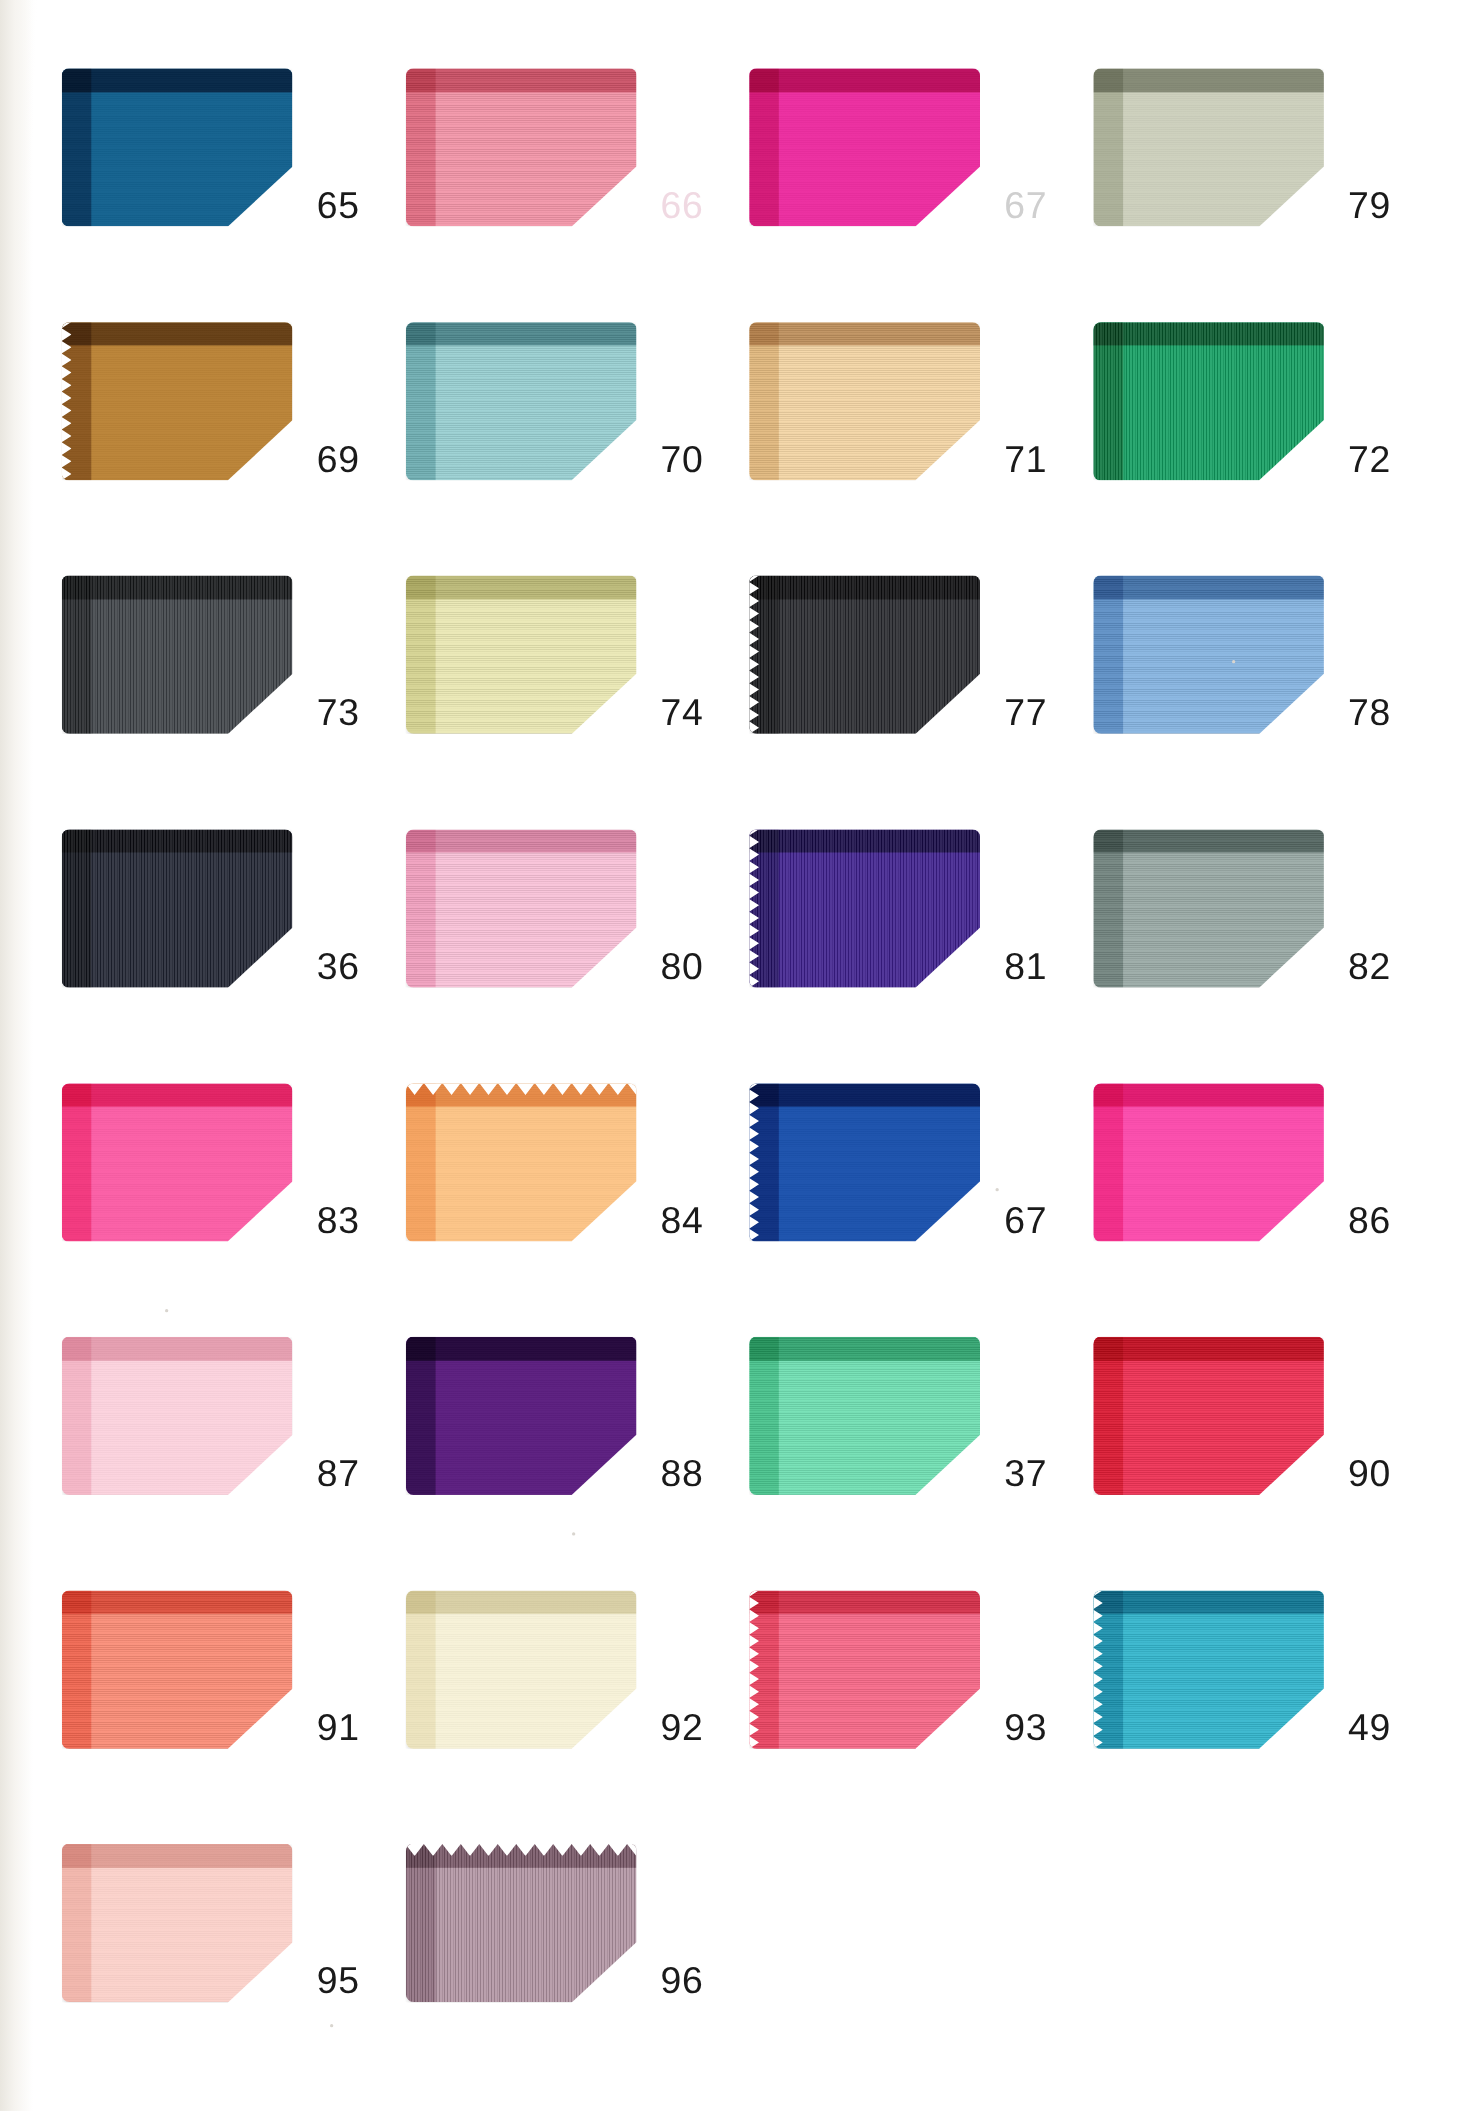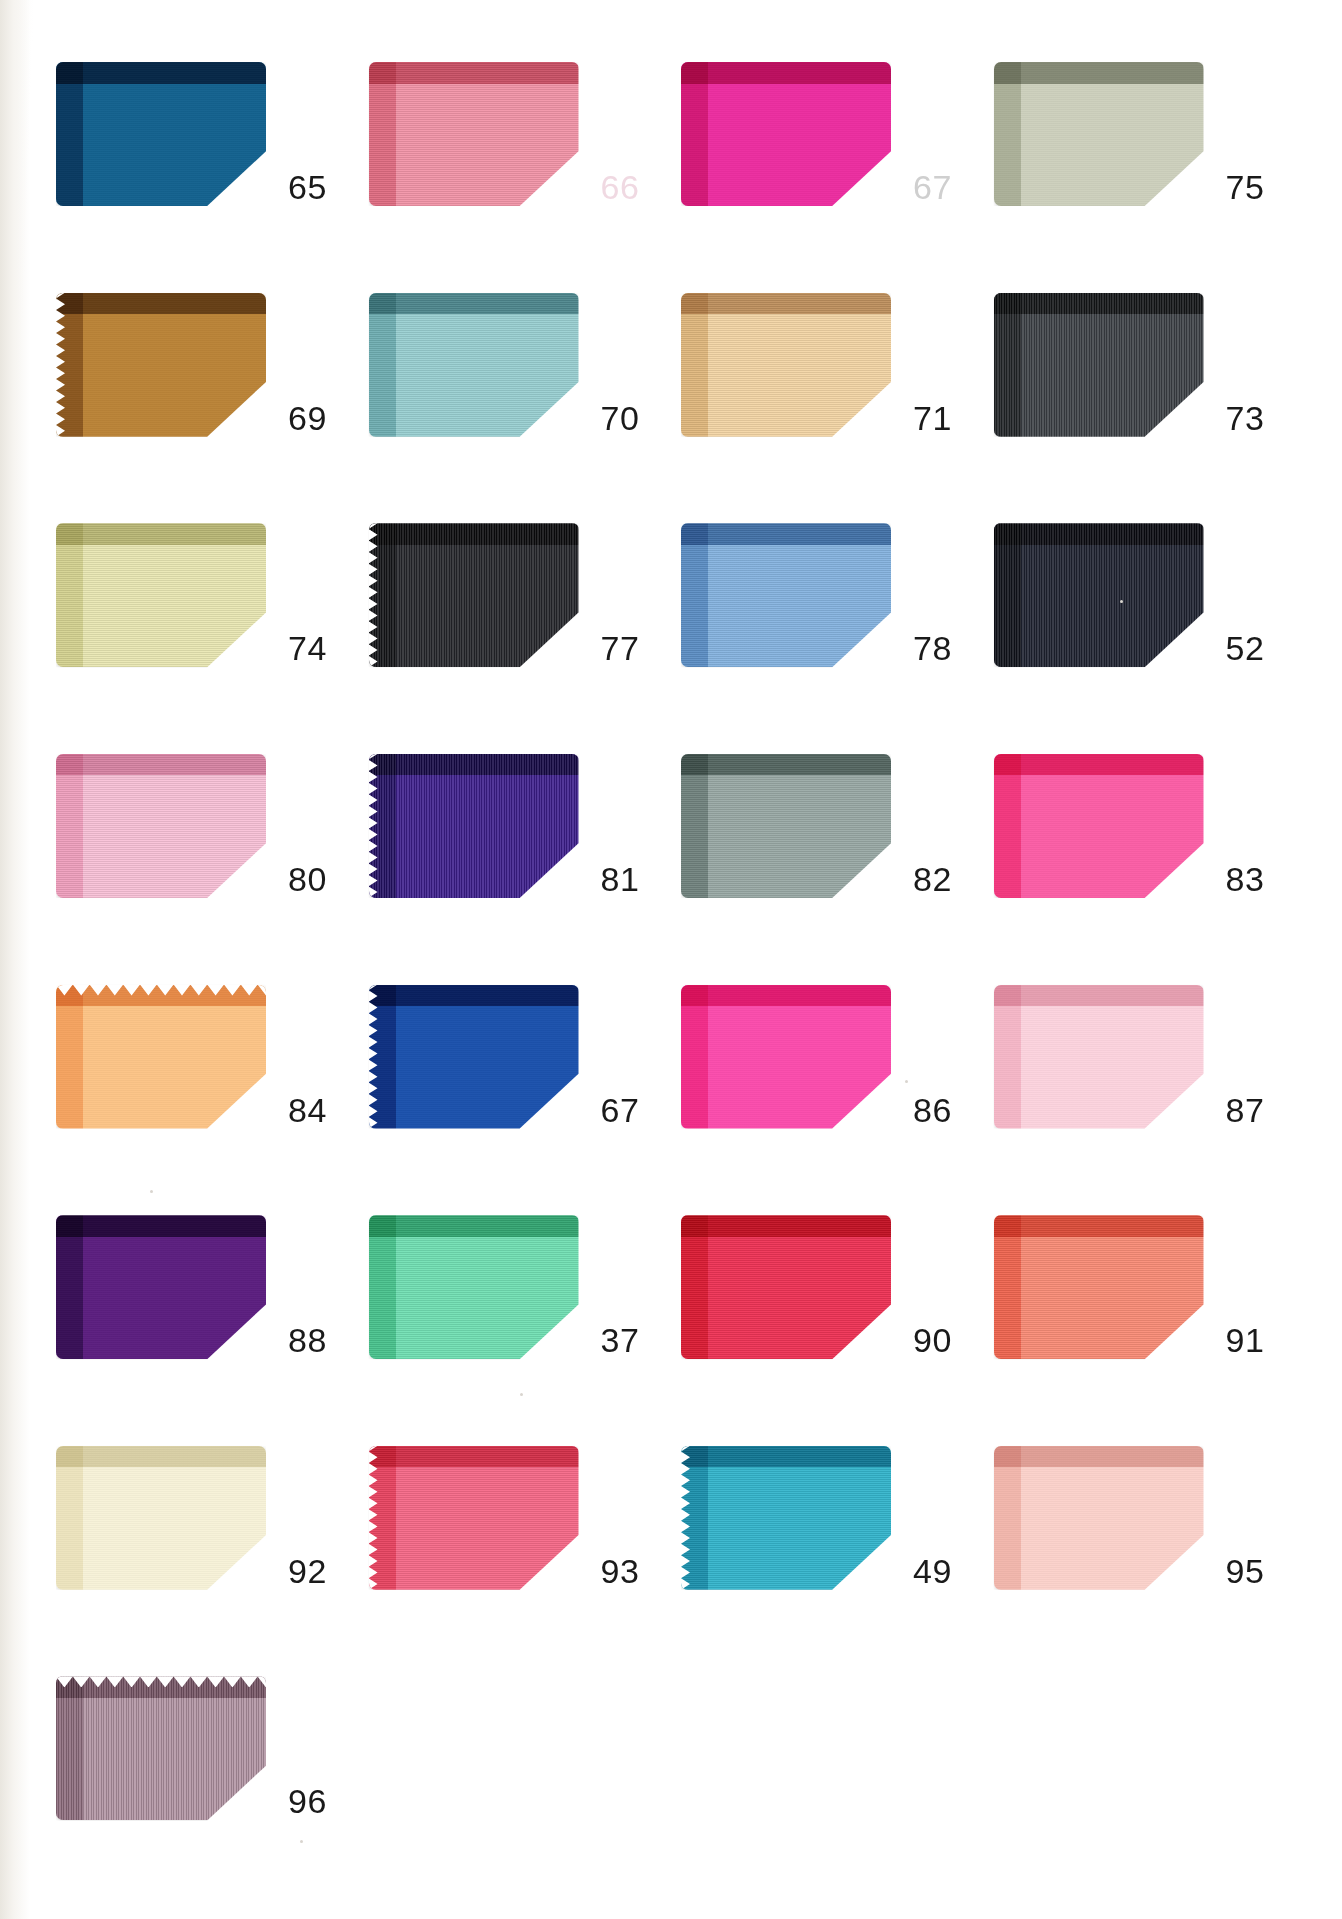--- a/index.html
+++ b/index.html
@@ -219,21 +219,21 @@
         </div>
       </div>
       <div class="cell">
         <div class="chip-wrap">
           <div class="chip smooth" title="sage-grey">
             <div class="body" style="background: rgb(205, 208, 189);"></div>
             <div class="top-edge" style="background: rgb(141, 145, 132);"></div>
             <div class="left-edge" style="background: rgb(181, 185, 168);"></div>
             <div class="weave"></div>
           </div>
-          <div class="swatch-label">75</div>
+          <div class="swatch-label">79</div>
         </div>
       </div>
       <div class="cell">
         <div class="chip-wrap">
           <div class="chip smooth pinked-left" title="caramel-brown">
             <div class="body" style="background: rgb(187, 132, 56);"></div>
             <div class="top-edge" style="background: rgb(108, 86, 54);"></div>
             <div class="left-edge" style="background: rgb(138, 99, 48);"></div>
             <div class="weave"></div>
             <div class="pink-left"></div>
@@ -258,20 +258,31 @@
             <div class="body" style="background: rgb(244, 214, 166);"></div>
             <div class="top-edge" style="background: rgb(185, 150, 113);"></div>
             <div class="left-edge" style="background: rgb(221, 189, 144);"></div>
             <div class="weave"></div>
           </div>
           <div class="swatch-label">71</div>
         </div>
       </div>
       <div class="cell">
         <div class="chip-wrap">
+          <div class="chip rib" title="emerald-green">
+            <div class="body" style="background: rgb(15, 157, 95);"></div>
+            <div class="top-edge" style="background: rgb(11, 107, 72);"></div>
+            <div class="left-edge" style="background: rgb(13, 132, 82);"></div>
+            <div class="weave"></div>
+          </div>
+          <div class="swatch-label">72</div>
+        </div>
+      </div>
+      <div class="cell">
+        <div class="chip-wrap">
           <div class="chip rib" title="charcoal-grey">
             <div class="body" style="background: rgb(60, 64, 69);"></div>
             <div class="top-edge" style="background: rgb(35, 38, 41);"></div>
             <div class="left-edge" style="background: rgb(44, 48, 52);"></div>
             <div class="weave"></div>
           </div>
           <div class="swatch-label">73</div>
         </div>
       </div>
       <div class="cell">
@@ -309,21 +320,21 @@
         </div>
       </div>
       <div class="cell">
         <div class="chip-wrap">
           <div class="chip rib" title="midnight-navy">
             <div class="body" style="background: rgb(30, 34, 48);"></div>
             <div class="top-edge" style="background: rgb(16, 19, 32);"></div>
             <div class="left-edge" style="background: rgb(23, 27, 39);"></div>
             <div class="weave"></div>
           </div>
-          <div class="swatch-label">52</div>
+          <div class="swatch-label">36</div>
         </div>
       </div>
       <div class="cell">
         <div class="chip-wrap">
           <div class="chip " title="baby-pink">
             <div class="body" style="background: rgb(249, 194, 216);"></div>
             <div class="top-edge" style="background: rgb(213, 151, 177);"></div>
             <div class="left-edge" style="background: rgb(238, 175, 200);"></div>
             <div class="weave"></div>
           </div>

